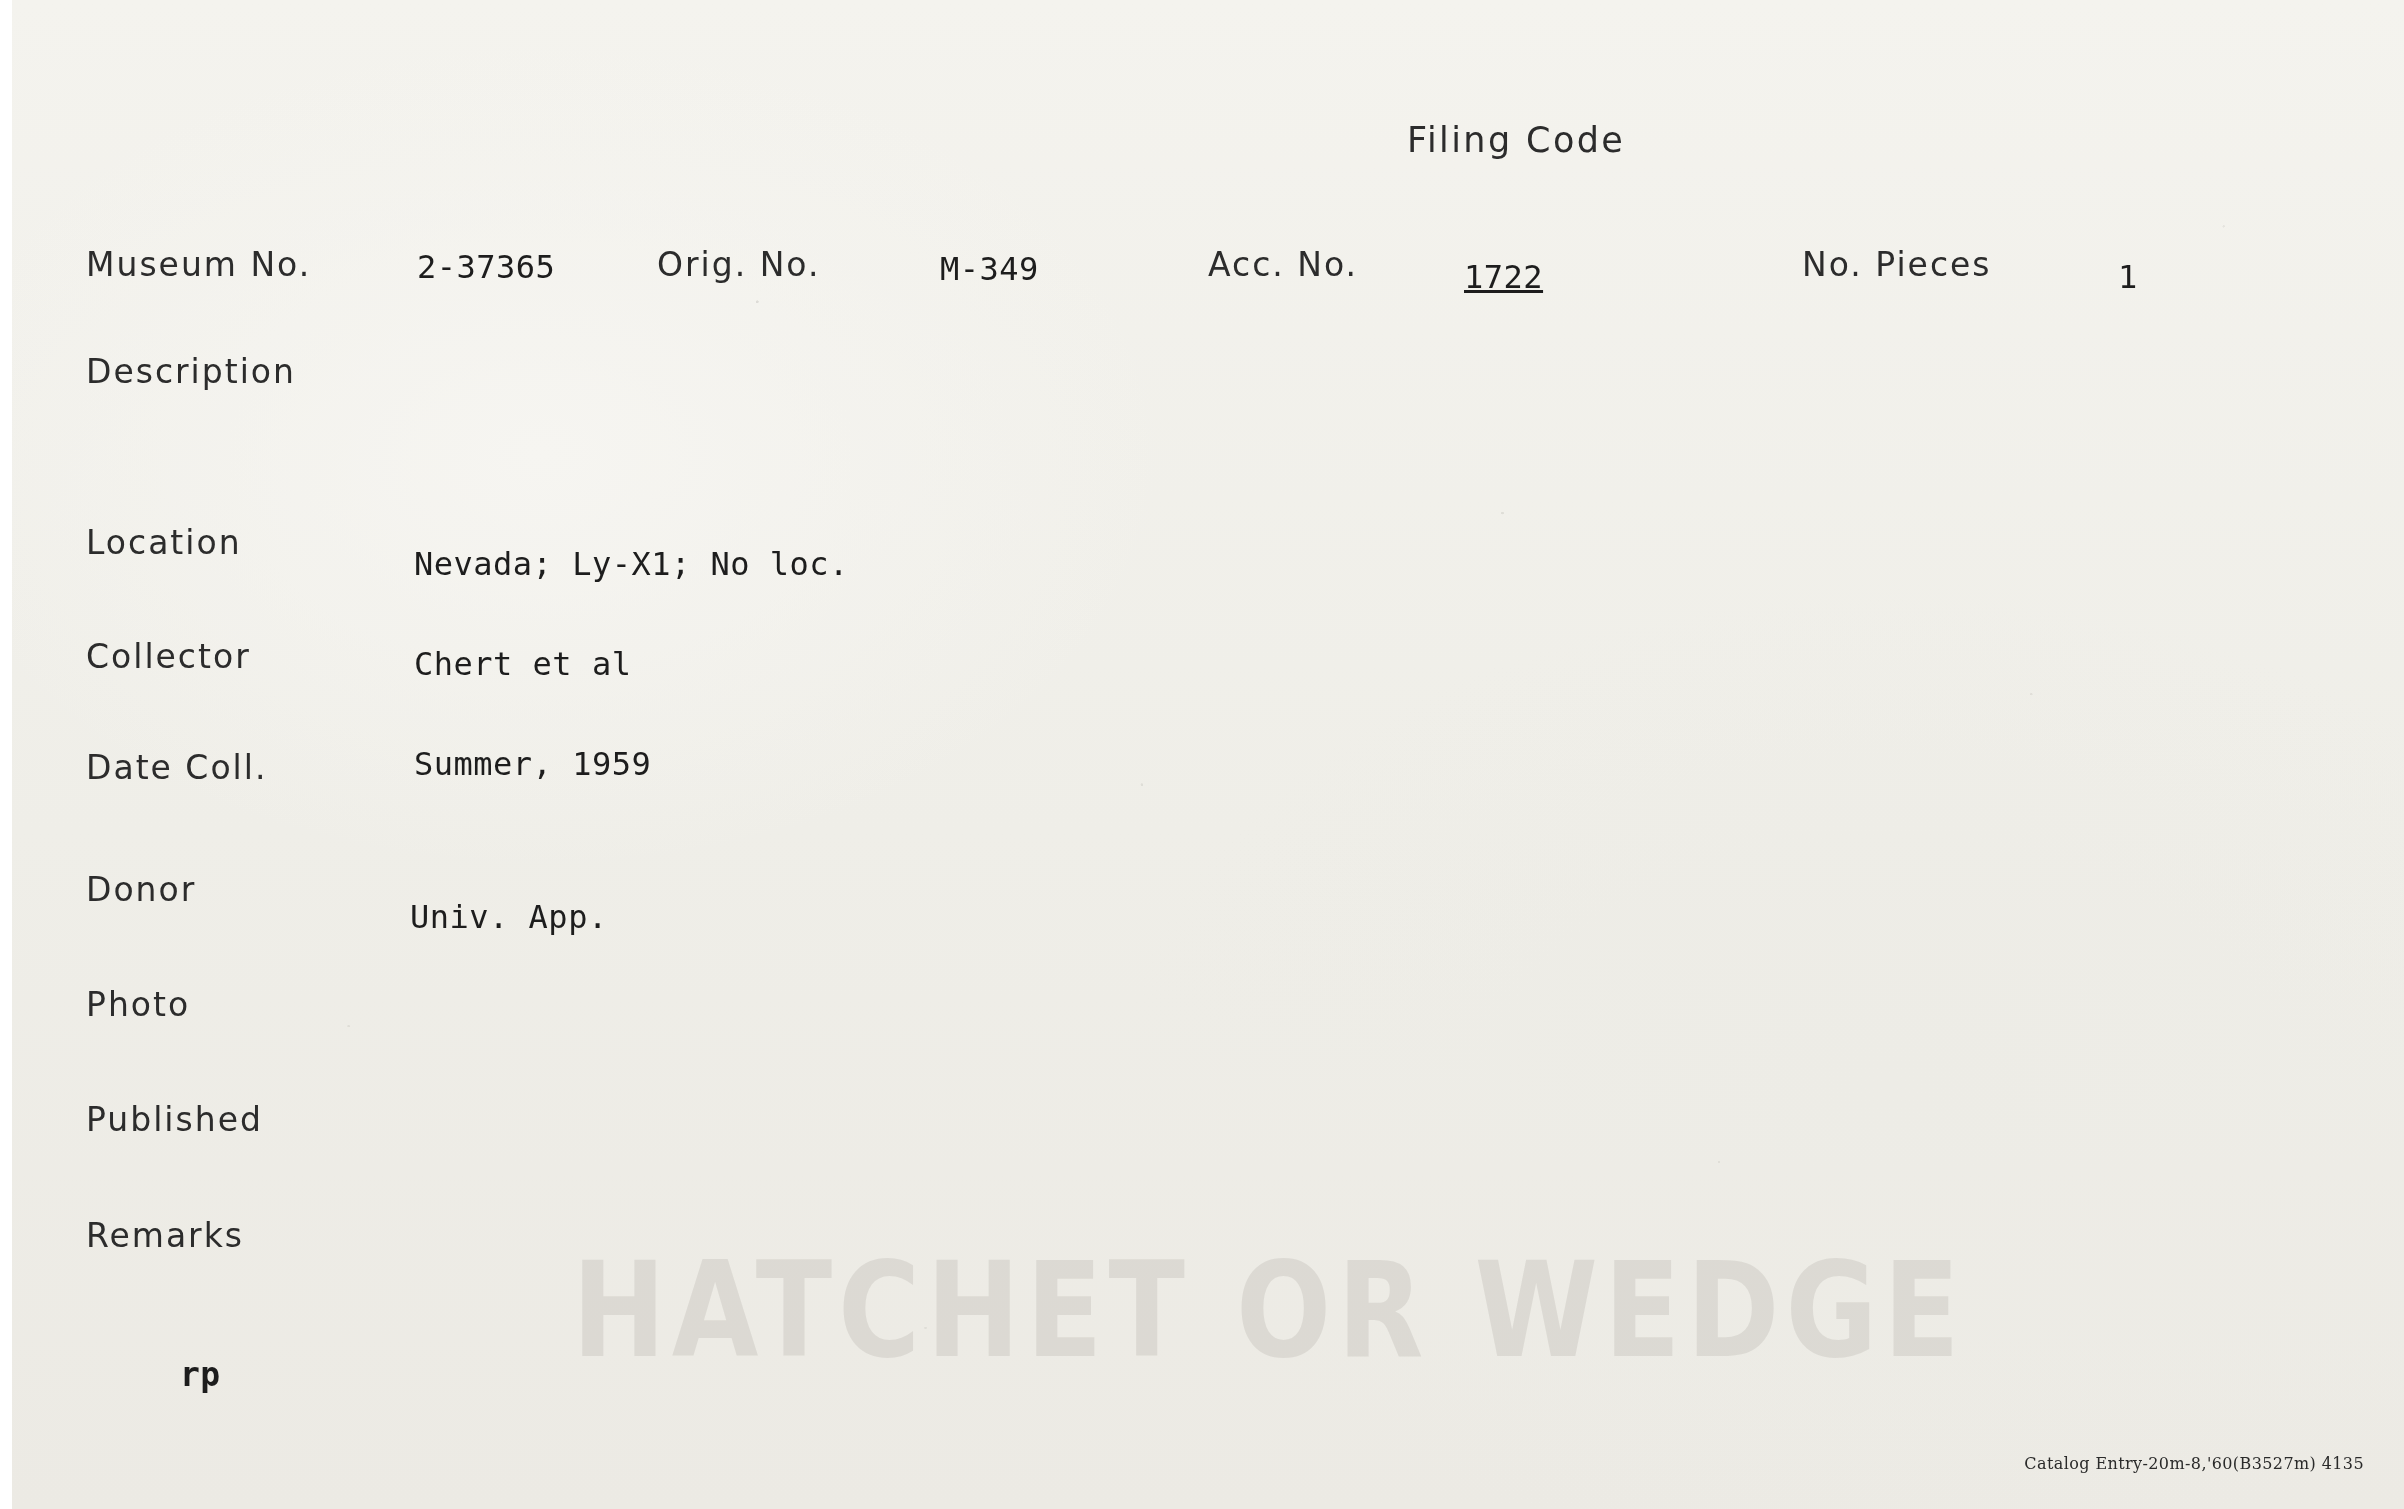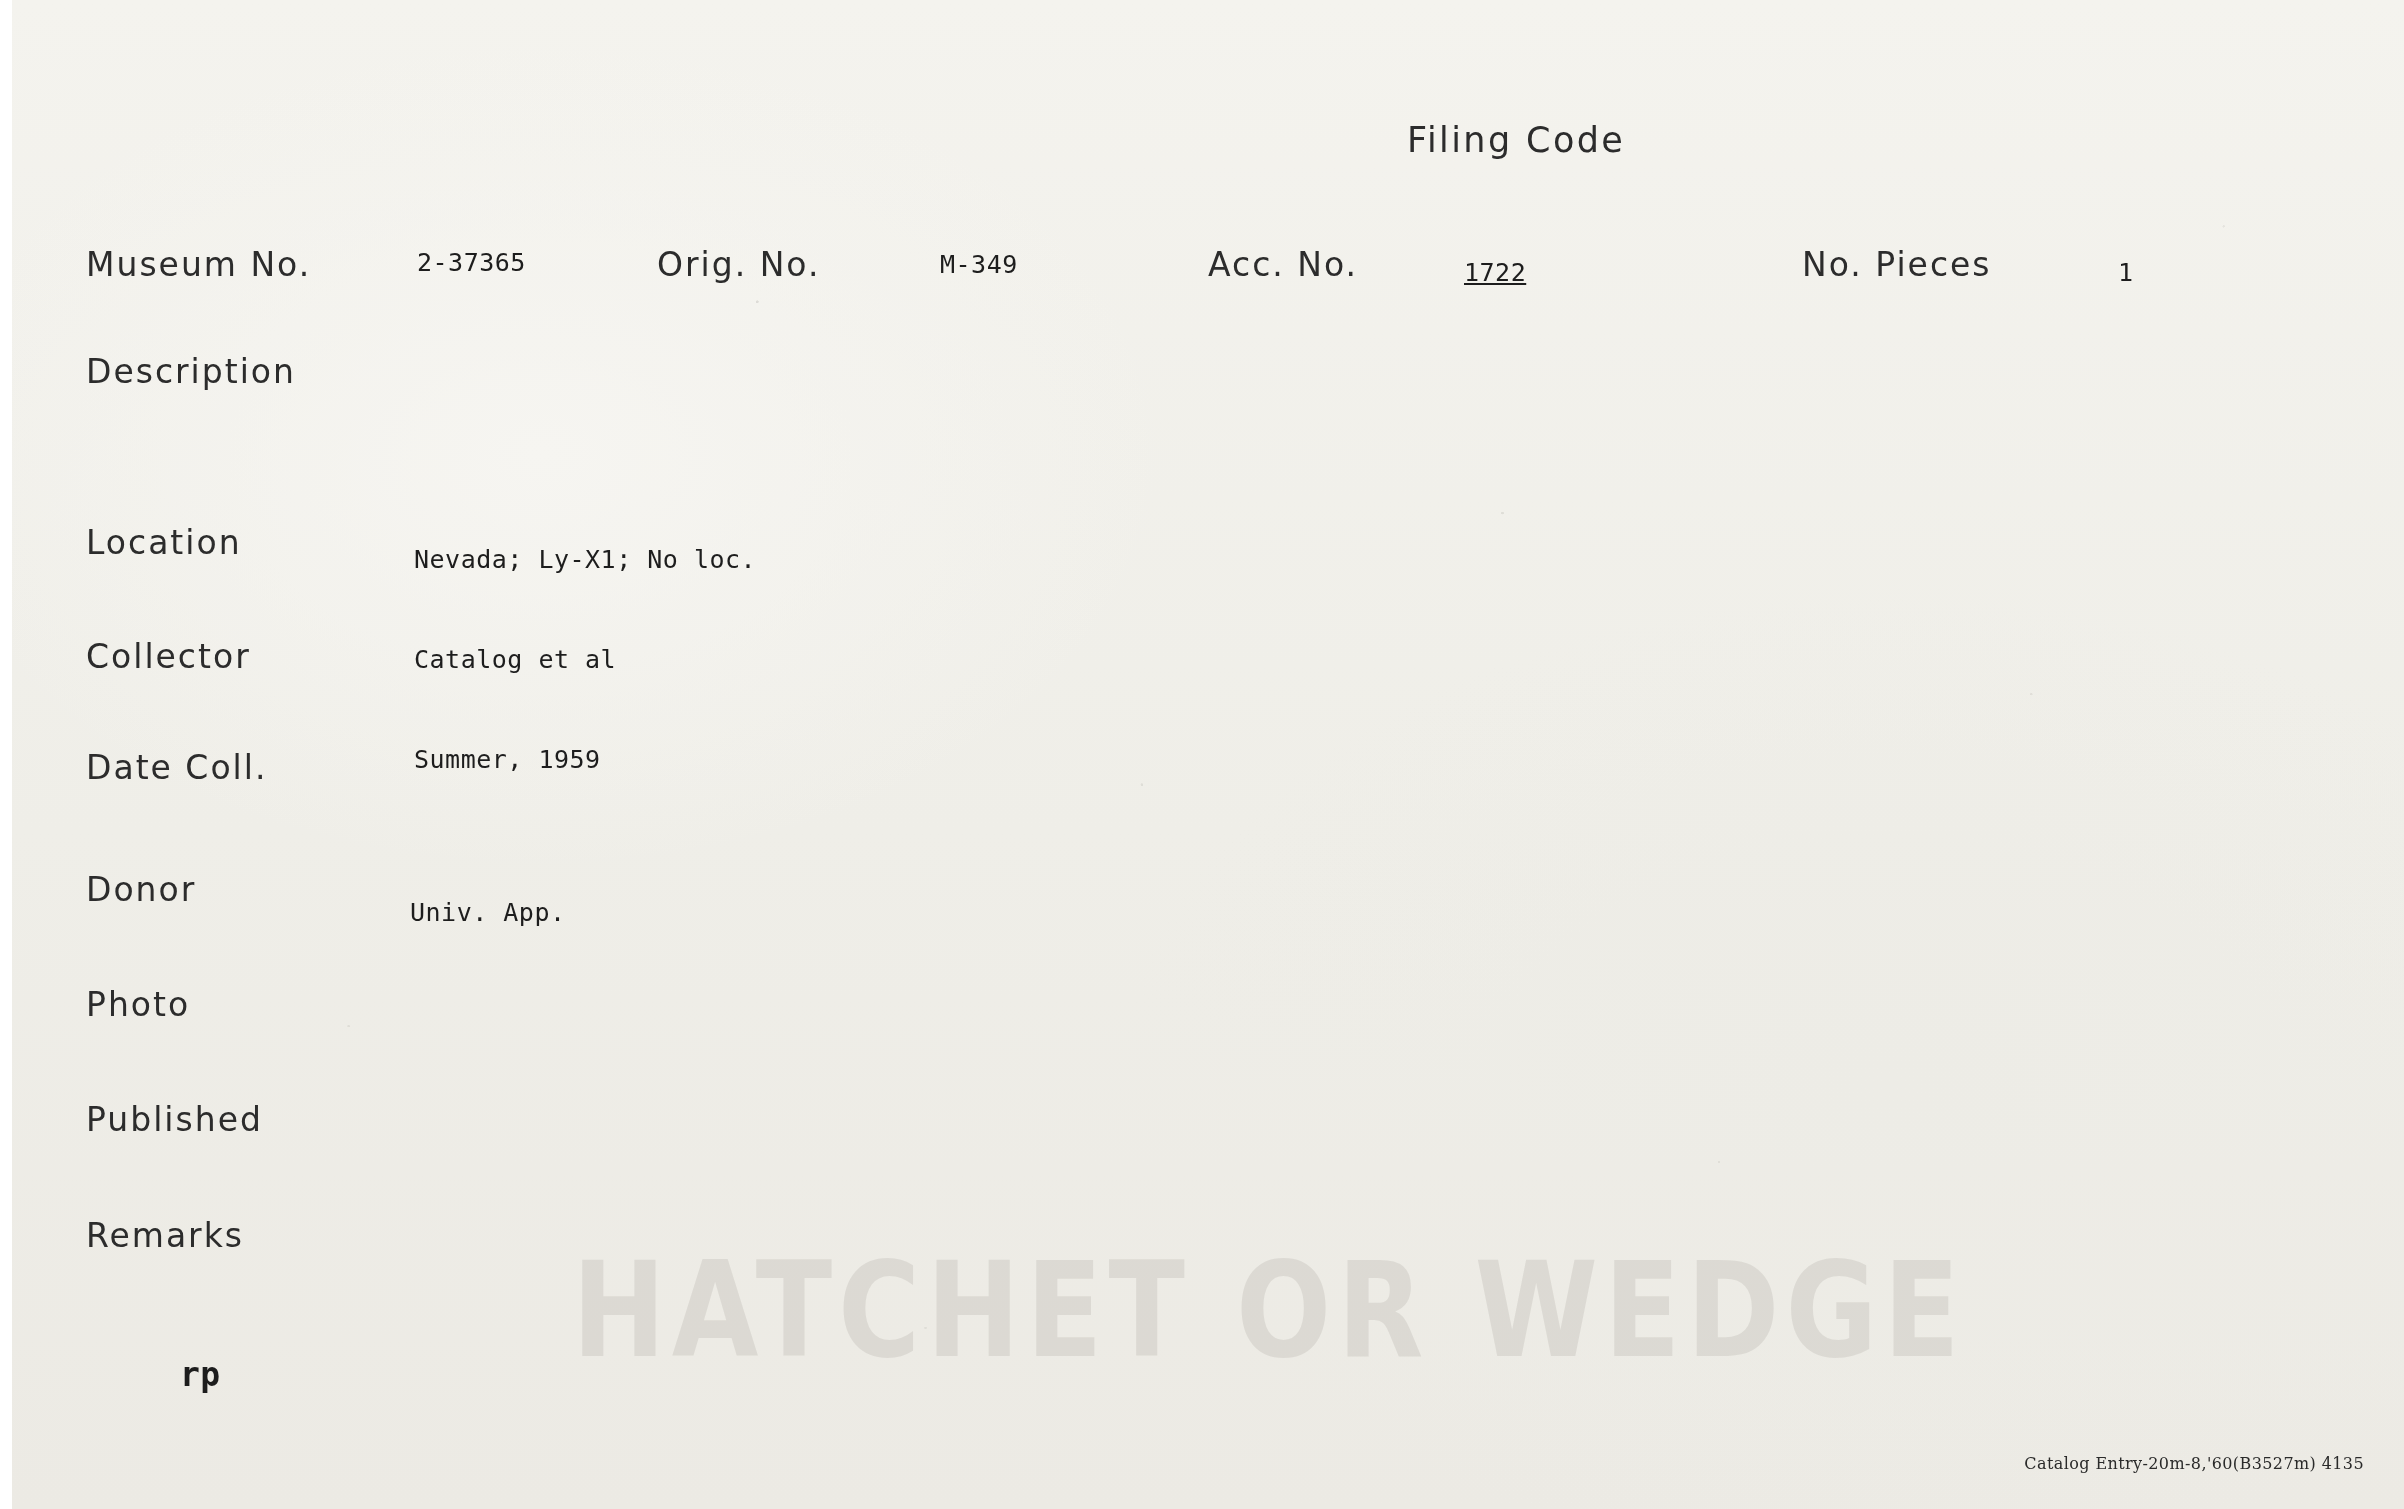--- a/index.html
+++ b/index.html
@@ -75,21 +75,21 @@
   }
   .label.big {
     font-size: 35px;
     letter-spacing: 2.4px;
   }
 
   
   .typed {
     position: absolute;
     font-family: "DejaVu Sans Mono", monospace;
-    font-size: 25px;
+    font-size: 32px;
     letter-spacing: 0.5px;
     color: #1d1d1d;
     white-space: nowrap;
   }
 
   #footer {
     position: absolute;
     right: 52px;
     bottom: 36px;
     font-family: "DejaVu Serif", serif;
@@ -121,21 +121,21 @@
 
   <div class="label" style="left:1790px; top:245px;">No. Pieces</div>
   <div class="typed" style="left:2106px; top:258px;">1</div>
 
   <div class="label" style="left:74px; top:352px;">Description</div>
 
   <div class="label" style="left:74px; top:523px;">Location</div>
   <div class="typed" style="left:402px; top:545px;">Nevada; Ly-X1; No loc.</div>
 
   <div class="label" style="left:74px; top:637px;">Collector</div>
-  <div class="typed" style="left:402px; top:645px;">Catalog et al</div>
+  <div class="typed" style="left:402px; top:645px;">Chert et al</div>
 
   <div class="label" style="left:74px; top:748px;">Date Coll.</div>
   <div class="typed" style="left:402px; top:745px;">Summer, 1959</div>
 
   <div class="label" style="left:74px; top:870px;">Donor</div>
   <div class="typed" style="left:398px; top:898px;">Univ. App.</div>
 
   <div class="label" style="left:74px; top:985px;">Photo</div>
   <div class="typed" style="left:402px; top:985px;"></div>
 

